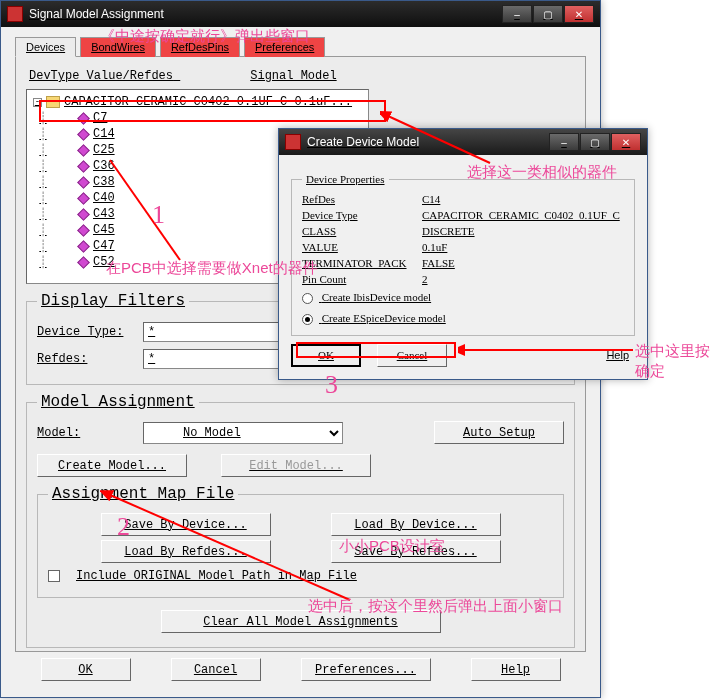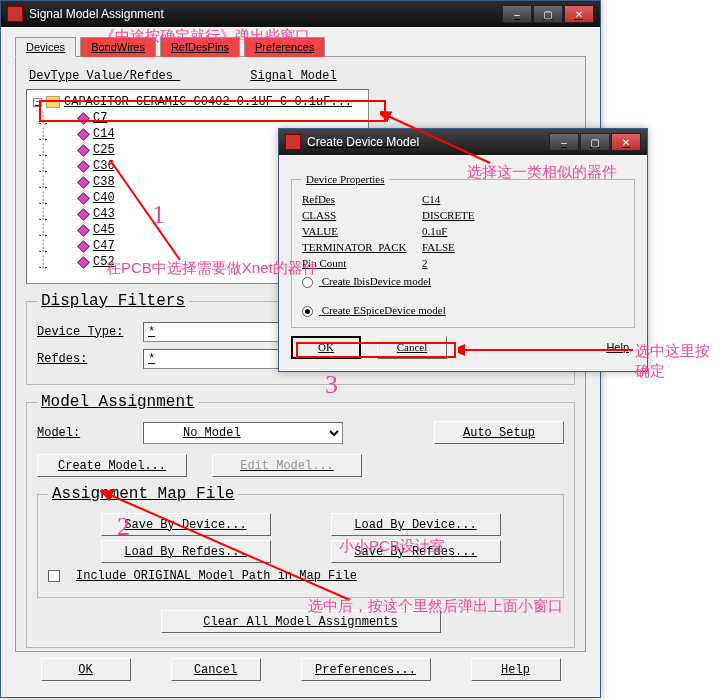--- a/index.html
+++ b/index.html
@@ -195,21 +195,21 @@
       <fieldset>
         <legend>Model Assignment</legend>
         <div class="row">
           <span class="lbl">Model:</span>
           <select class="tinput" style="width:200px">
             <option>No Model</option>
           </select>
           <span style="flex:1"></span>
           <button class="btn" style="width:130px">Auto Setup</button>
         </div>
-        <div class="row" style="gap:25px;margin-top:10px;">
+        <div class="row" style="gap:34px;margin-top:10px;">
           <button class="btn" style="width:150px">Create Model...</button>
           <button class="btn disabled" style="width:150px">Edit Model...</button>
         </div>
 
         <fieldset style="margin-top:8px;">
           <legend>Assignment Map File</legend>
           <div class="row" style="gap:60px;justify-content:center;">
             <button class="btn" style="width:170px">Save By Device...</button>
             <button class="btn" style="width:170px">Load By Device...</button>
           </div>
@@ -250,41 +250,45 @@
   </div>
   <div class="dlgbody">
     <fieldset style="font-family:Tahoma;font-size:11px;">
       <legend style="font-family:Tahoma;font-size:11px;">Device Properties</legend>
       <div class="propgrid">
         <div class="prow">
             <span class="pk">RefDes</span>
             <span>C14</span>
           </div>
         <div class="prow">
+            <span class="pk">Device Type</span>
+            <span>CAPACITOR_CERAMIC_C0402_0.1UF_C</span>
+          </div>
+        <div class="prow">
             <span class="pk">CLASS</span>
             <span>DISCRETE</span>
           </div>
         <div class="prow">
             <span class="pk">VALUE</span>
             <span>0.1uF</span>
           </div>
         <div class="prow">
             <span class="pk">TERMINATOR_PACK</span>
             <span>FALSE</span>
           </div>
         <div class="prow">
             <span class="pk">Pin Count</span>
             <span>2</span>
           </div>
       </div>
       <div style="margin-top:4px;">
         <span class="radio"></span>
         <span>Create IbisDevice model</span>
       </div>
-      <div style="margin-top:16px;">
+      <div style="margin-top:8px;">
         <span class="radio checked"></span>
         <span>Create ESpiceDevice model</span>
       </div>
     </fieldset>
     <div style="display:flex;align-items:center;gap:16px;margin-top:8px;">
       <button class="btn" style="width:70px;font-family:Tahoma;font-size:11px;border:2px solid #000;">OK</button>
       <button class="btn" style="width:70px;font-family:Tahoma;font-size:11px;">Cancel</button>
       <span style="flex:1"></span>
       <button class="helpbtn">Help</button>
     </div>

